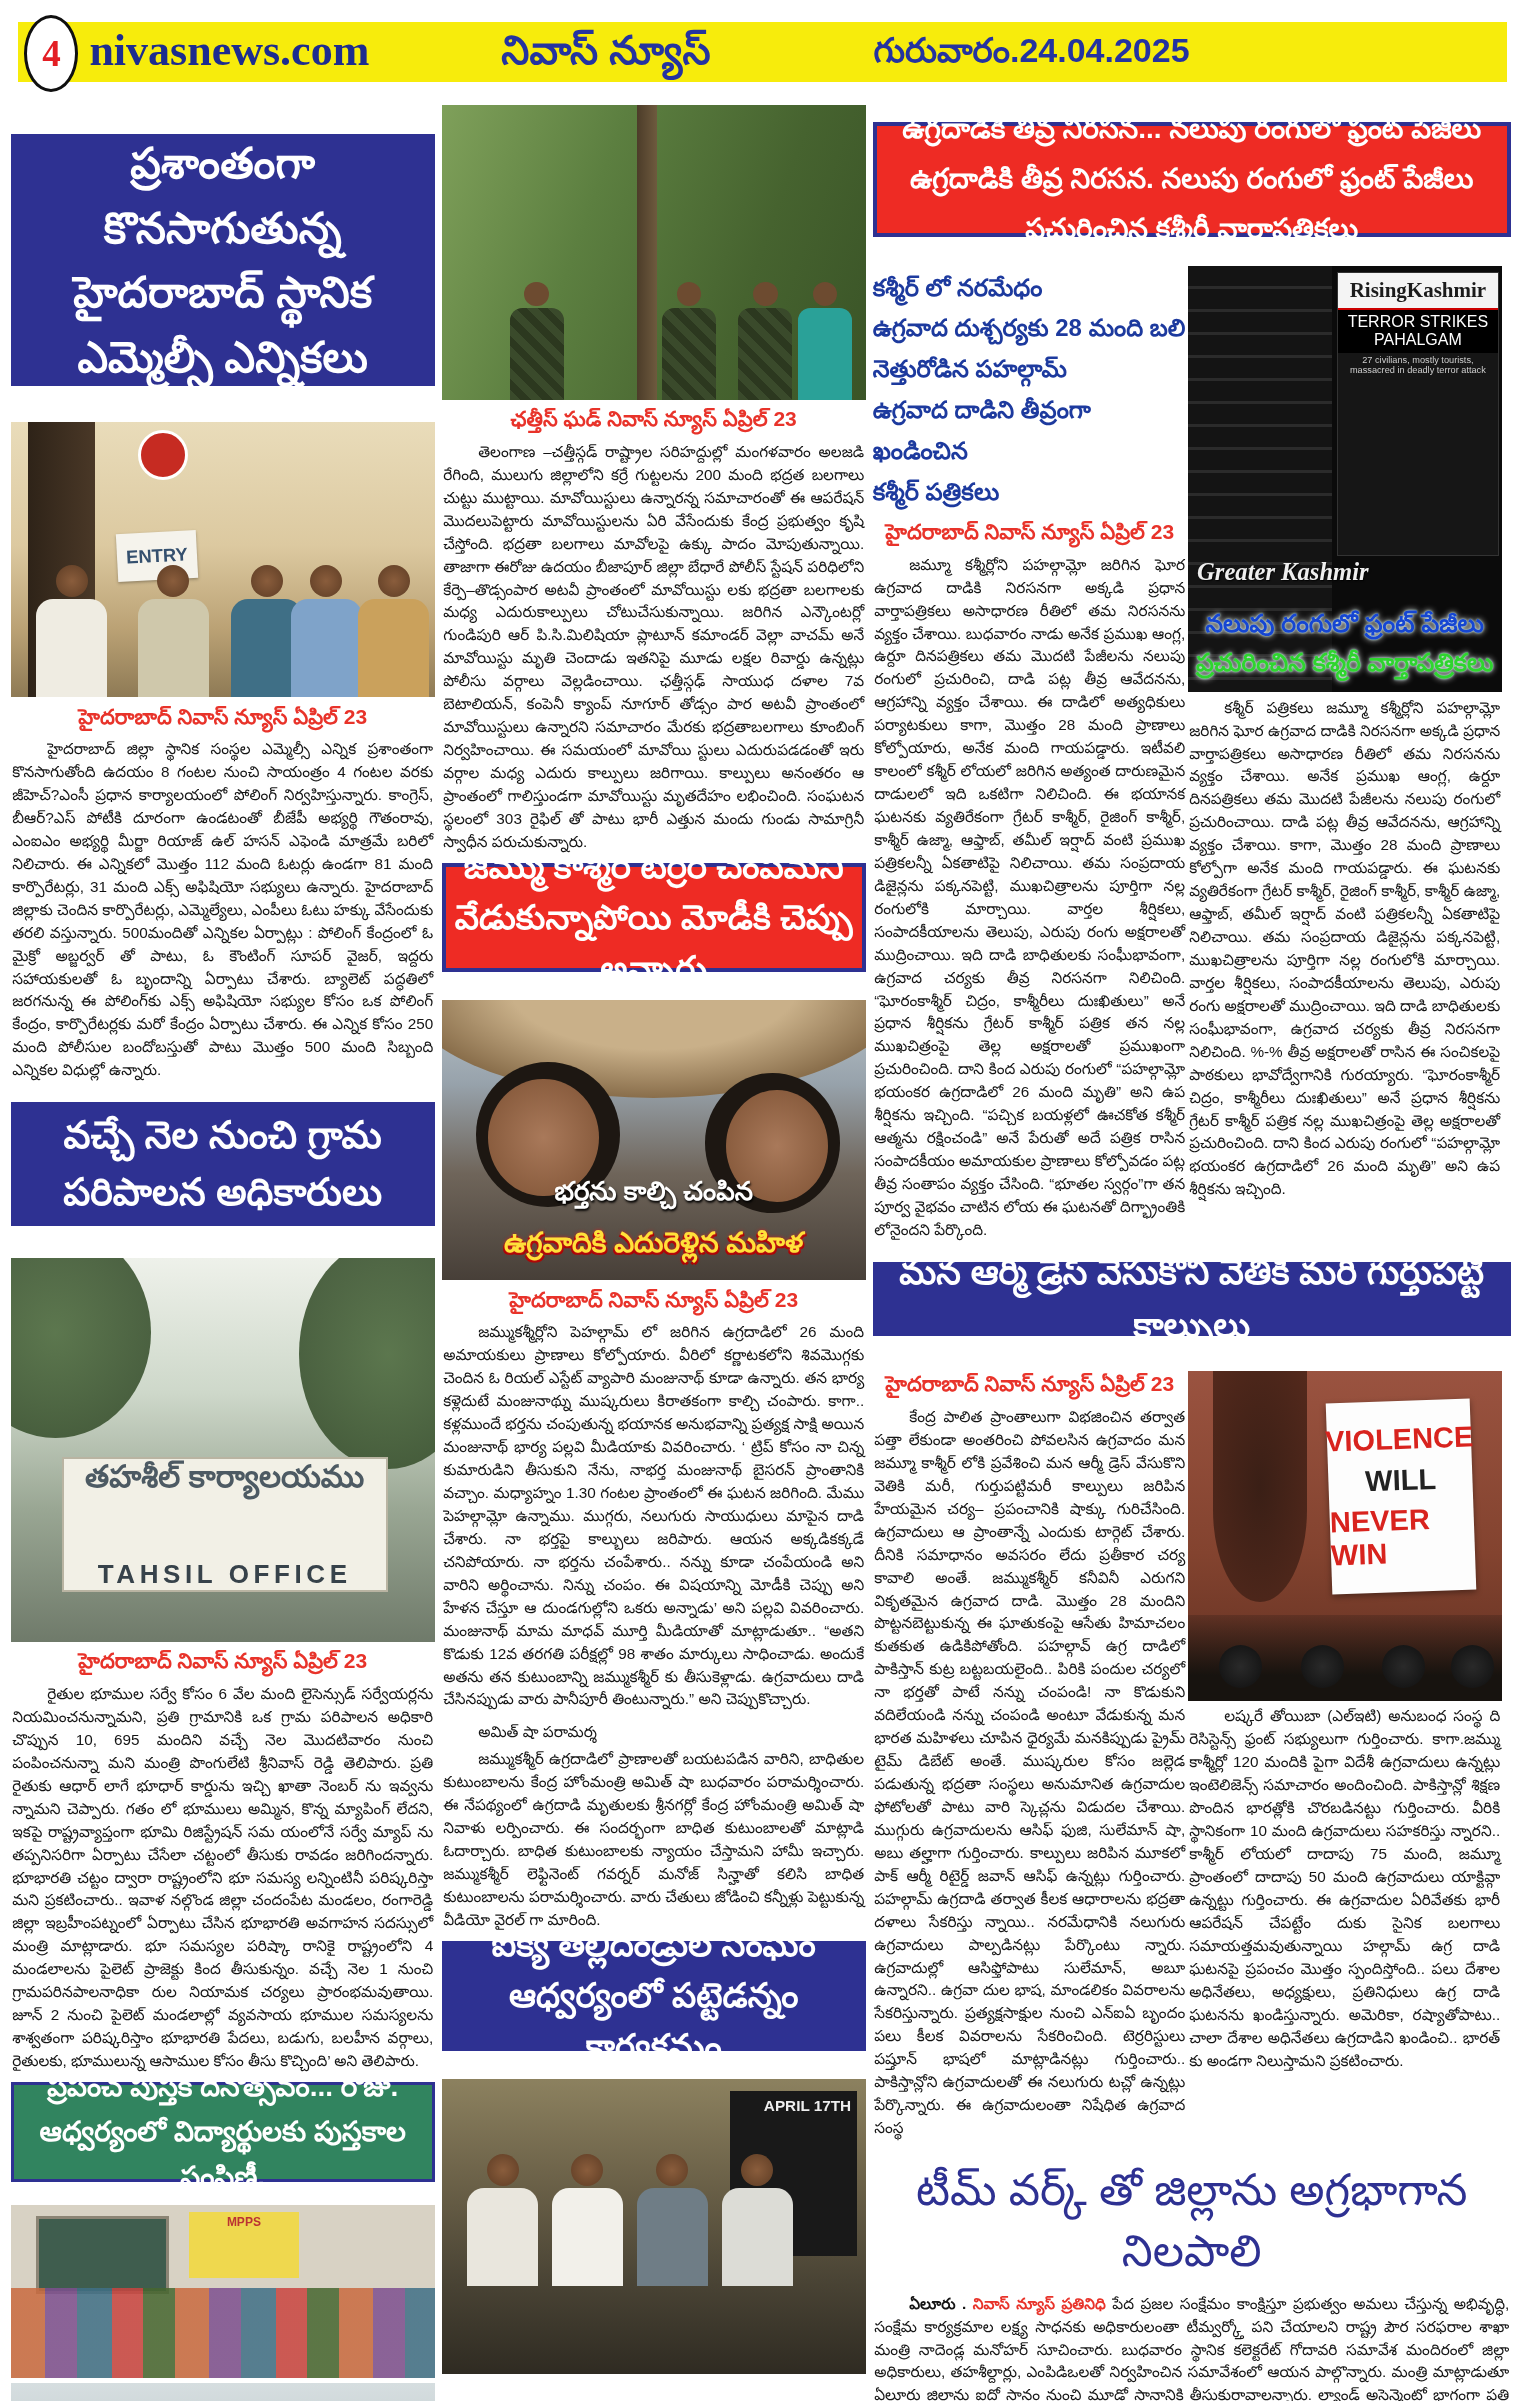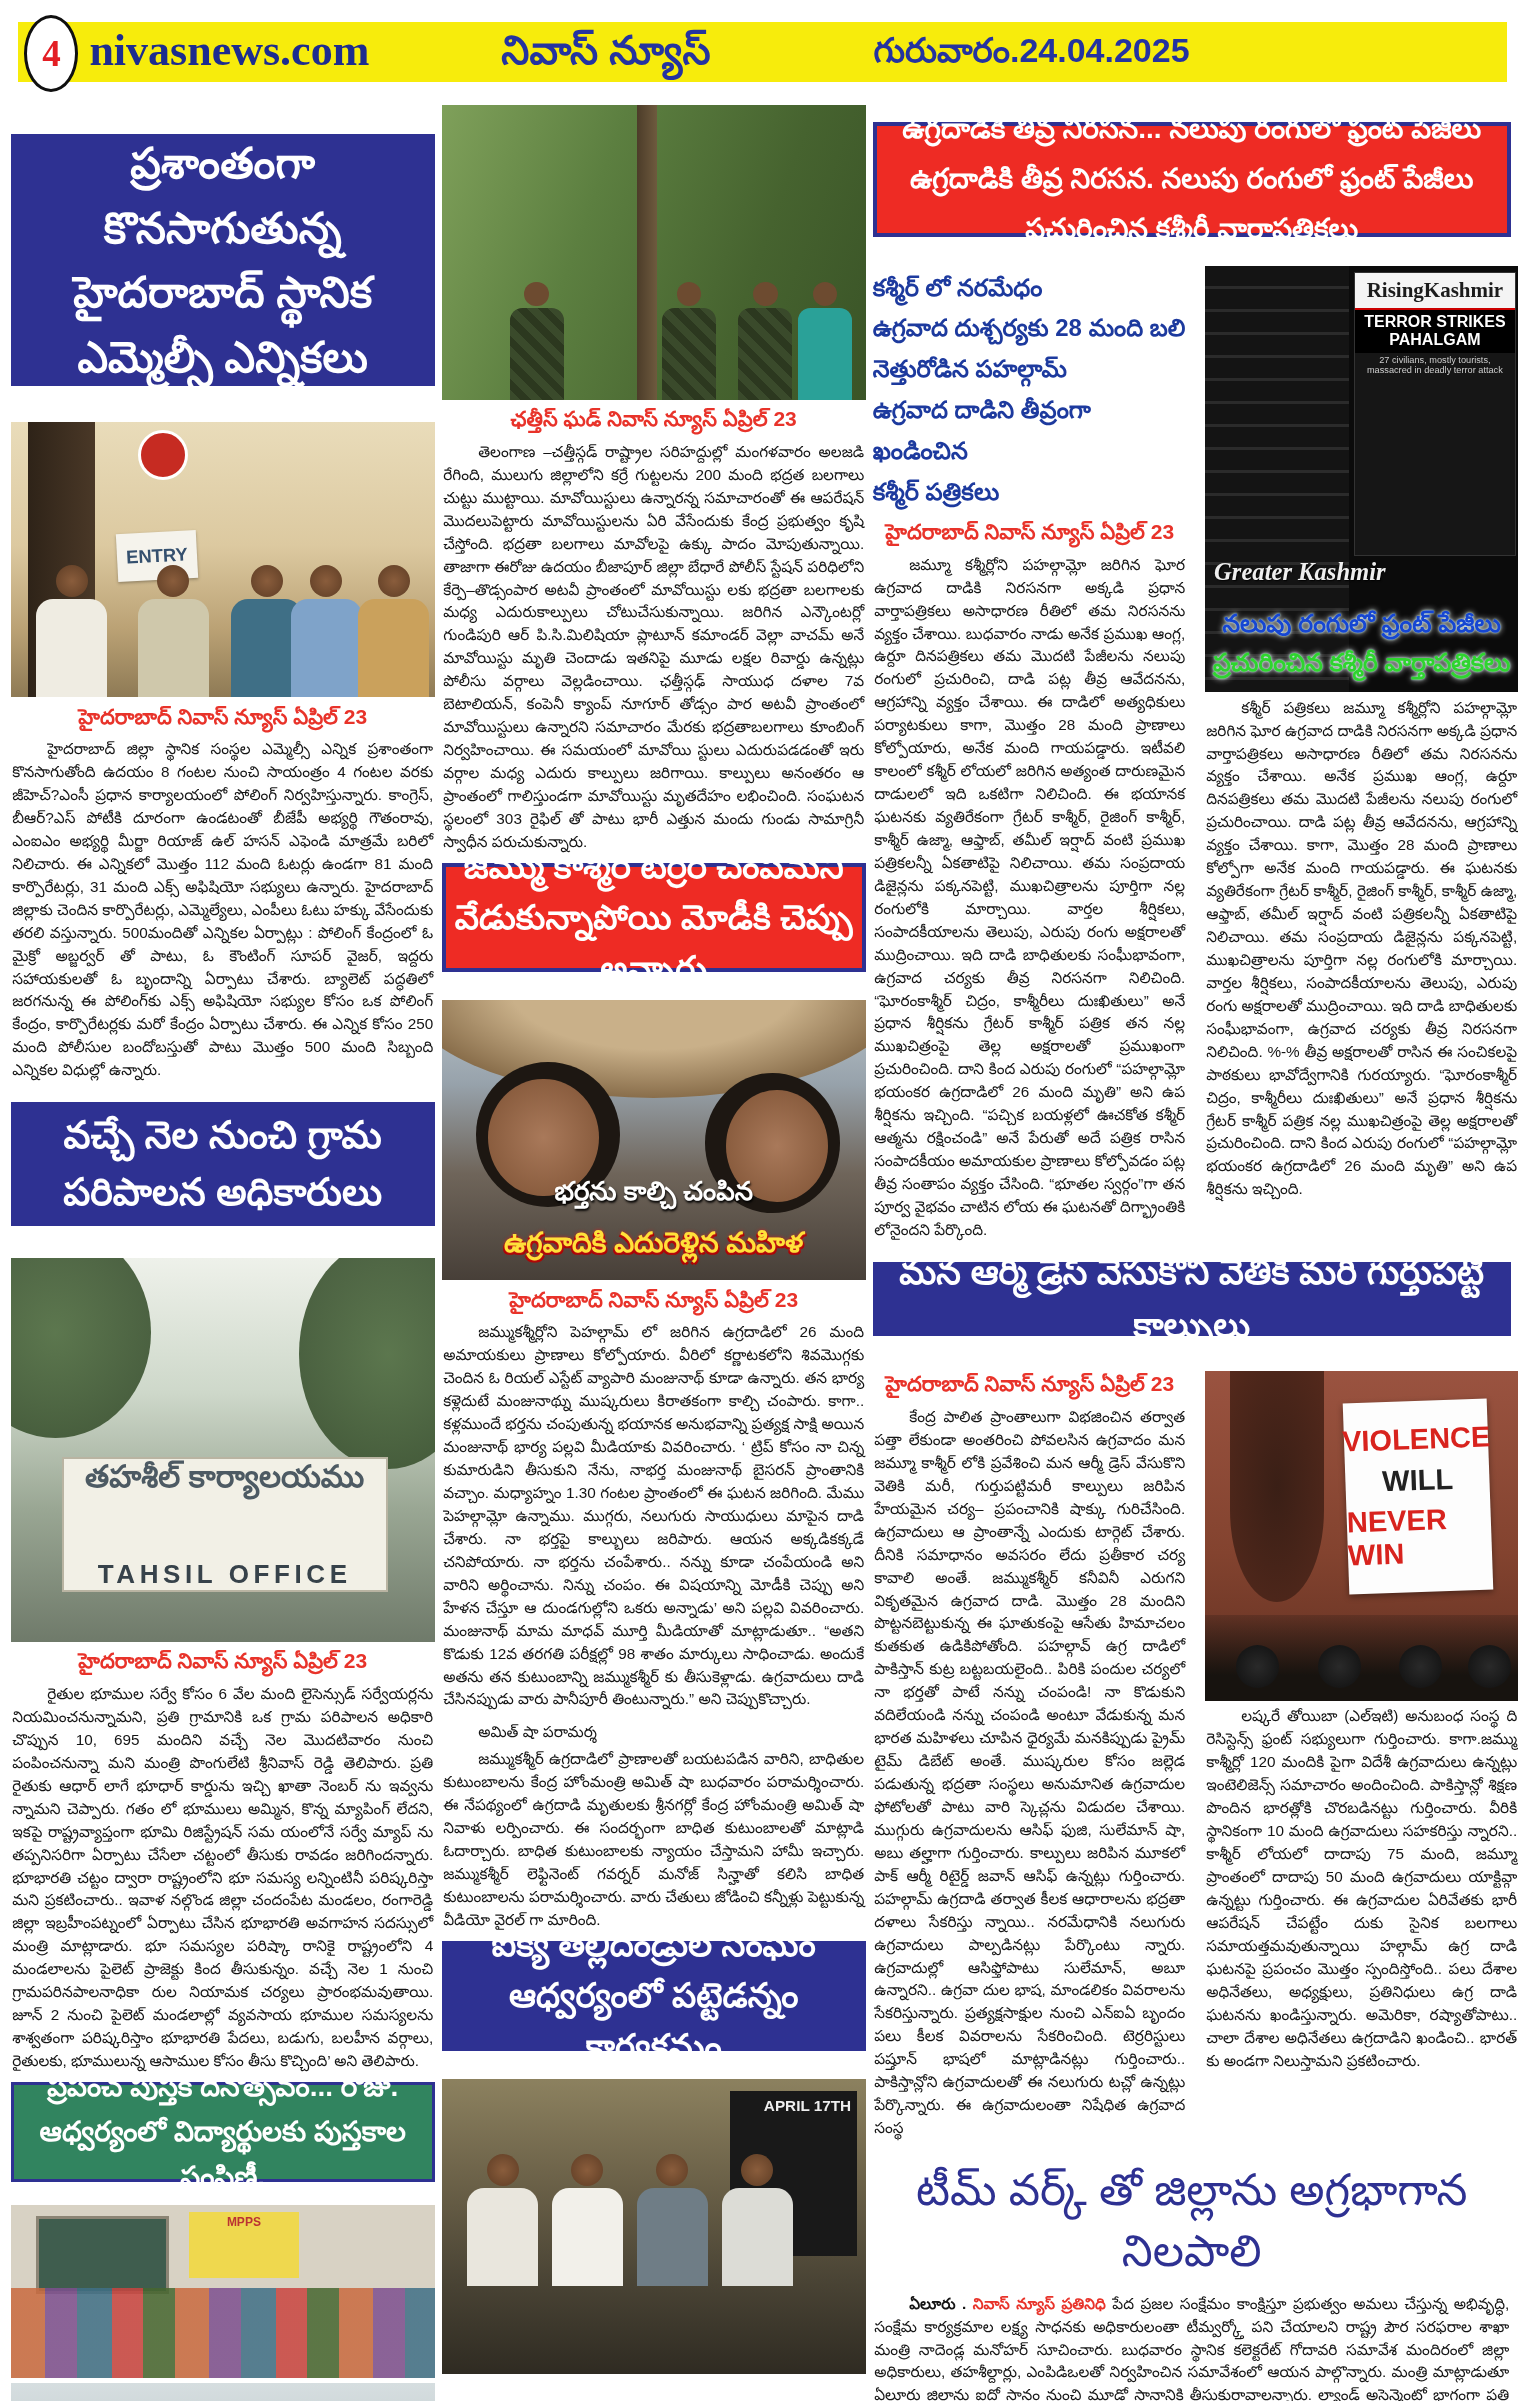--- a/index.html
+++ b/index.html
@@ -31,21 +31,21 @@
   .h-r1{height:115px;font-size:28px;line-height:1.8}
   .h-r2{height:74px;font-size:35px;margin-top:10.7px}
   .h-r3{font-size:44px;color:#2e3192;font-weight:normal;text-align:center;margin:15.3px 0 6.1px}
   
   .dateline{text-align:center;color:#e8332a;font-weight:bold;font-size:21px;margin:7.7px 0 1.5px}
   .body-text{font-size:15.3px;line-height:1.5;text-align:justify;margin:4.6px 1.5px 9.2px;text-indent:35px}
   .subhead-line{white-space:pre-line;color:#1d3a9e;font-weight:bold;font-size:24px;line-height:1.7;margin:7.7px 0 3.1px}
   .inline-sub{text-indent:35px;font-size:15.3px;line-height:1.5;margin:0 1.5px}
   .lead-red{color:#e8332a;font-weight:bold}
   .lead-loc{font-weight:bold}
-  .twocol{display:flex;gap:18px}
+  .twocol{display:flex;gap:1px}
   .subcol{width:314px;flex:none}
   
   .photo{position:relative;margin-top:6.1px;width:100%;overflow:hidden;background:#888}
   .polling{height:275px;background:linear-gradient(180deg,#e9dcba 0%,#dcc9a0 45%,#bba275 75%,#8e7a55 100%)}
   .door{position:absolute;left:4%;top:0;width:16%;height:100%;background:linear-gradient(90deg,#2e2318,#4a3827)}
   .redsign{position:absolute;left:30%;top:3%;width:44px;height:44px;border-radius:50%;background:#c62b22;border:3.1px solid #fff}
   .entry{position:absolute;left:25%;top:40%;width:80px;height:48px;background:#f5f3ec;display:flex;align-items:center;justify-content:center;font-weight:bold;color:#35506e;font-size:18.4px;transform:rotate(-3deg);box-shadow:0 1.5px 3.1px rgba(0,0,0,.3)}
   .person{position:absolute;bottom:0;width:71px}
   .person .head{width:32px;height:32px;border-radius:50%;margin:0 auto 1.5px;background:radial-gradient(#8a5d3c,#5d3c24)}
   .person .torso{height:98px;border-radius:17px 17px 0 0}
@@ -70,21 +70,21 @@
   .face{position:absolute;border-radius:50%;background:radial-gradient(#a9795a,#7d5133)}
   .hair{position:absolute;border-radius:50%;background:#1d1712}
   .cap-white{position:absolute;left:0;right:0;bottom:24%;text-align:center;color:#fff;font-weight:bold;font-size:26px;text-shadow:0.8px 1.5px 2.3px #000}
   .cap-yellow{position:absolute;left:0;right:0;bottom:5%;text-align:center;color:#ffe13a;font-weight:bold;font-size:28px;text-shadow:0 0 3.8px #c22,1.5px 1.5px 0 #a00,-1.5px 1.5px 0 #a00}
   .food{height:295px;background:linear-gradient(180deg,#8c815f 0%,#6b6148 35%,#4a4435 68%,#2f2b22 100%);margin-top:7.7px}
   .poster{position:absolute;right:2%;top:4%;width:30%;height:56%;background:#191919;color:#eee;font-weight:bold;font-size:15.3px;text-align:right;padding:6.1px;box-sizing:border-box}
   .np{height:426px;background:#0b0b0b}
   .np-left{position:absolute;left:0;top:0;width:46%;height:100%;background:repeating-linear-gradient(180deg,#141414 0 20px,#2b2b2b 20px 23px)}
   .np-right{position:absolute;left:47.5%;top:1.5%;width:51%;height:66%;background:#161616;border:0.8px solid #333}
   .np-title{background:#f4f4f4;color:#1c1c1c;font:bold 21px "Liberation Serif",serif;text-align:center;padding:4.6px 1.5px}
-  .np-head{background:#000;border-top:2.3px solid #c00;color:#fff;font-weight:700;font-size:16px;text-align:center;padding:3.8px 1.5px}
+  .np-head{background:#000;border-top:2.3px solid #c00;color:#fff;font-weight:400;font-size:16px;text-align:center;padding:3.8px 1.5px}
   .np-sub{color:#cfcfcf;font-size:9.2px;text-align:center;padding:1.5px}
   .np-gk{position:absolute;left:3%;bottom:25%;color:#efefef;font:bold italic 24.6px "Liberation Serif",serif;text-shadow:0.8px 0.8px 1.5px #000}
   .np-cap{position:absolute;left:0;right:0;bottom:2.5%;text-align:center;line-height:1.55}
   .np-cap1{font-weight:bold;font-size:25px;color:#1646d2;text-shadow:0 0 6.1px #fff,0 0 2.3px #bfe}
   .np-cap2{font-weight:bold;font-size:25px;color:#2fd42f;text-shadow:0 0 6.1px #fff,0 0 2.3px #bff}
   .protest{height:330px;background:linear-gradient(180deg,#9a5340 0%,#83432f 55%,#5f2f21 100%)}
   .arch{position:absolute;left:8%;top:0;width:30%;height:70%;border-radius:0 0 50% 50%/0 0 40% 40%;background:radial-gradient(#3a1f16,#54291c)}
   .placard{position:absolute;right:9%;top:9%;width:46%;height:58%;background:#fdfdfd;transform:rotate(-2deg);display:flex;flex-direction:column;align-items:center;justify-content:center;gap:7.7px;box-shadow:0 2.3px 6.1px rgba(0,0,0,.4)}
   .placard .r{color:#d8231e;font-weight:bold;font-size:29px}
   .placard .b{color:#222;font-weight:bold;font-size:29px}

